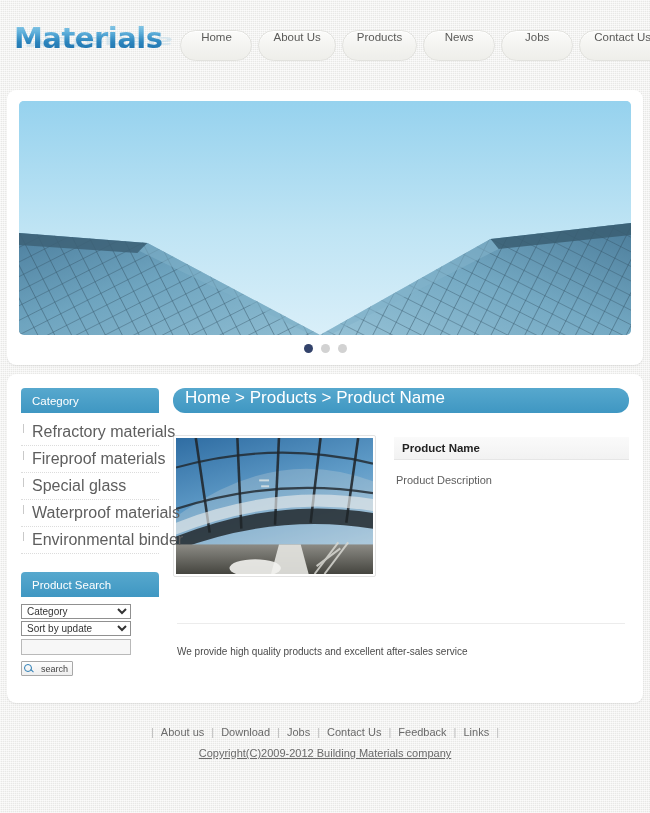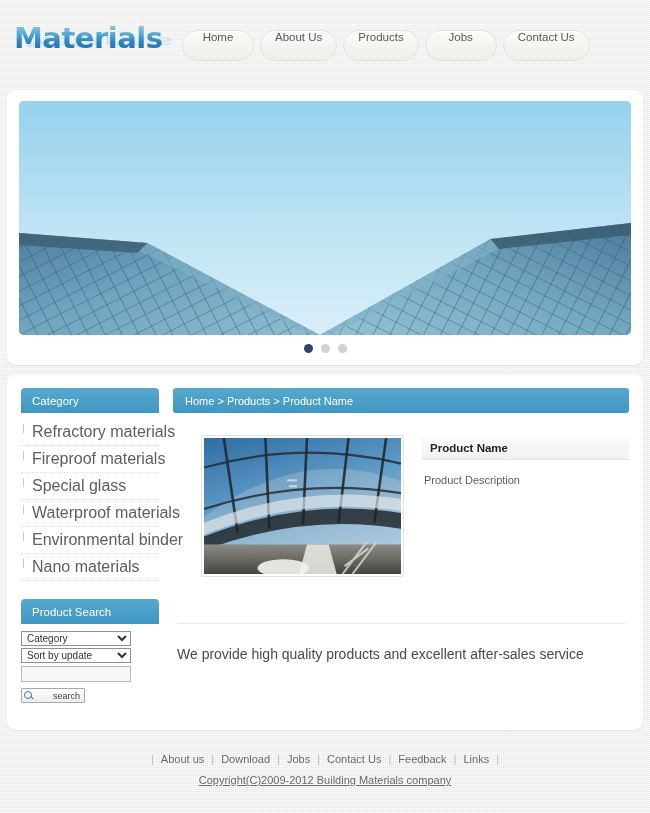--- a/index.html
+++ b/index.html
@@ -185,21 +185,21 @@
     margin-top: 3px;
     display: block;
     padding: 0 3px;
     color: #333;
     border-radius: 0;
   }
   .search-btn {
     margin-top: 6px;
     display: inline-flex;
     align-items: center;
-    gap: 20px;
+    gap: 8px;
     height: 15px;
     padding: 0 4px 0 2px;
     border: 1px solid #a8a8a8;
     background: linear-gradient(180deg, #fdfdfd, #eeeeee);
     font-size: 9px;
     color: #444;
     cursor: pointer;
     border-radius: 1px;
     font-family: "Liberation Sans", sans-serif;
   }
@@ -224,33 +224,31 @@
     background: #2f7fb5;
     transform: rotate(45deg);
   }
 
   
   .main { flex: 1; min-width: 0; }
 
   .breadcrumb {
     height: 25px;
     background: linear-gradient(180deg, #57a8ce 0%, #3f97c2 100%);
-    border-radius: 3px;
-    display: flex;
-    align-items: center;
+    border-radius: 12px;
+    display: flex;
     padding-left: 12px;
     color: #fff;
-    font-size: 11px;
+    font-size: 17px;
   }
 
   .product-row {
     display: flex;
     gap: 18px;
     margin-top: 22px;
-    margin-left: 28px;
   }
   .product-img {
     width: 203px;
     height: 142px;
     flex: 0 0 203px;
     border: 1px solid #e3e3e3;
     padding: 2px;
     background: #fff;
     border-radius: 2px;
   }
@@ -270,21 +268,21 @@
     color: #5e5e5e;
     padding: 14px 2px 0 2px;
   }
 
   .divider {
     height: 1px;
     background: #ececec;
     margin: 46px 4px 0 4px;
   }
   .tagline {
-    font-size: 14px;
+    font-size: 10px;
     color: #4a4a4a;
     padding: 22px 4px 0 4px;
   }
 
   
   .footer {
     text-align: center;
     padding-top: 14px;
   }
   .footer-links {
@@ -314,20 +312,23 @@
   </div>
   <div class="nav">
     <div class="nav-item">
         <span>Home</span>
       </div>
     <div class="nav-item">
         <span>About Us</span>
       </div>
     <div class="nav-item">
         <span>Products</span>
+      </div>
+    <div class="nav-item">
+        <span>News</span>
       </div>
     <div class="nav-item">
         <span>Jobs</span>
       </div>
     <div class="nav-item">
         <span>Contact Us</span>
       </div>
   </div>
 </div>
 
@@ -383,21 +384,20 @@
 
     <div class="side-head">
       <span>Category</span>
     </div>
     <div class="cat-list">
       <div class="cat-item"><span>Refractory materials</span></div>
       <div class="cat-item"><span>Fireproof materials</span></div>
       <div class="cat-item"><span>Special glass</span></div>
       <div class="cat-item"><span>Waterproof materials</span></div>
       <div class="cat-item"><span>Environmental binder</span></div>
-      <div class="cat-item"><span>Nano materials</span></div>
     </div>
 
     <div class="search-box">
       <div class="side-head">
         <span>Product Search</span>
       </div>
       <div class="search-fields">
         <select class="sel">
           <option>Category</option>
         </select>

